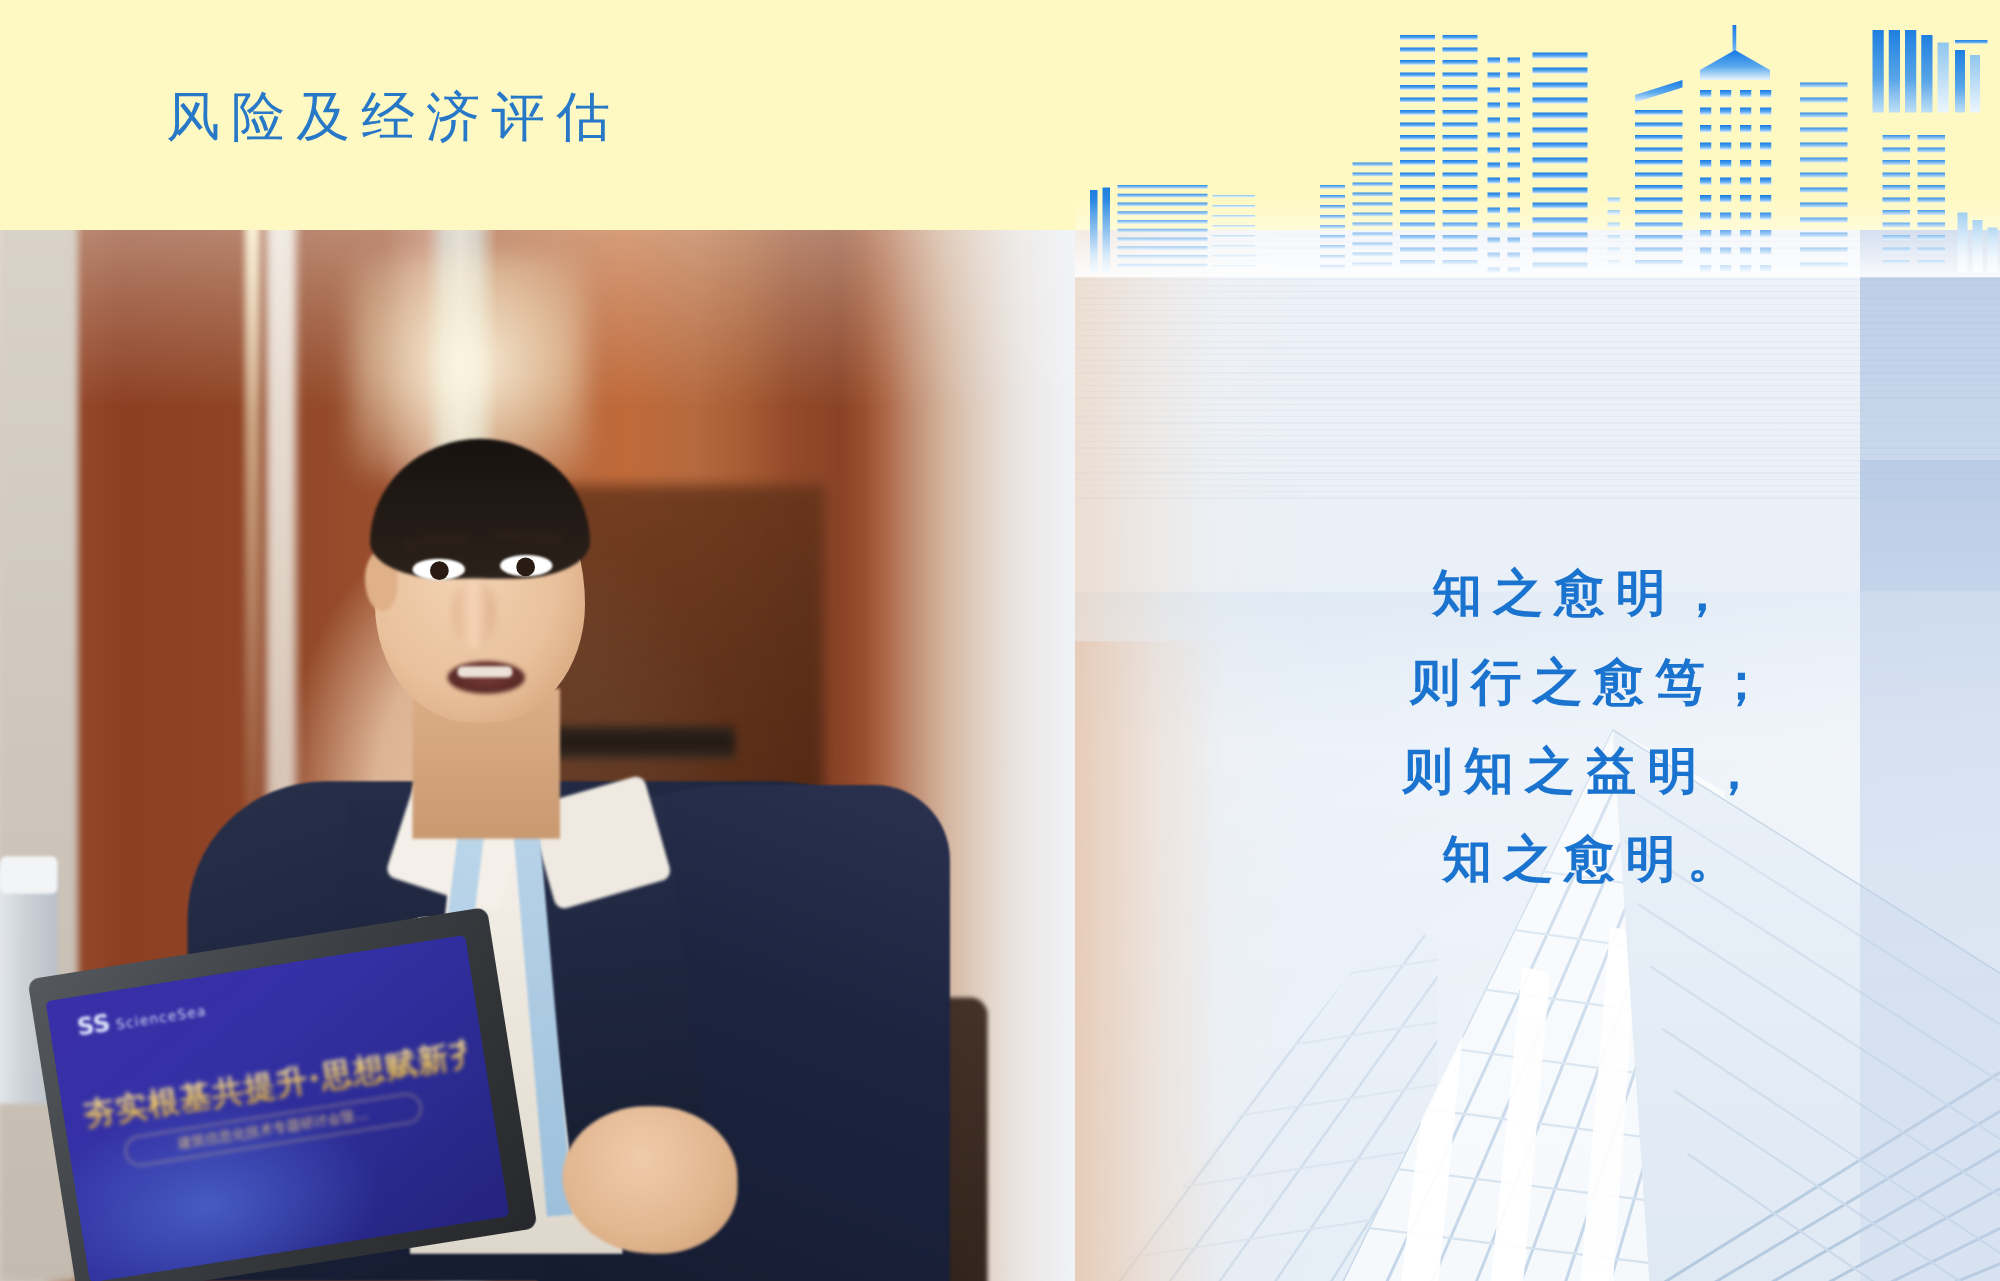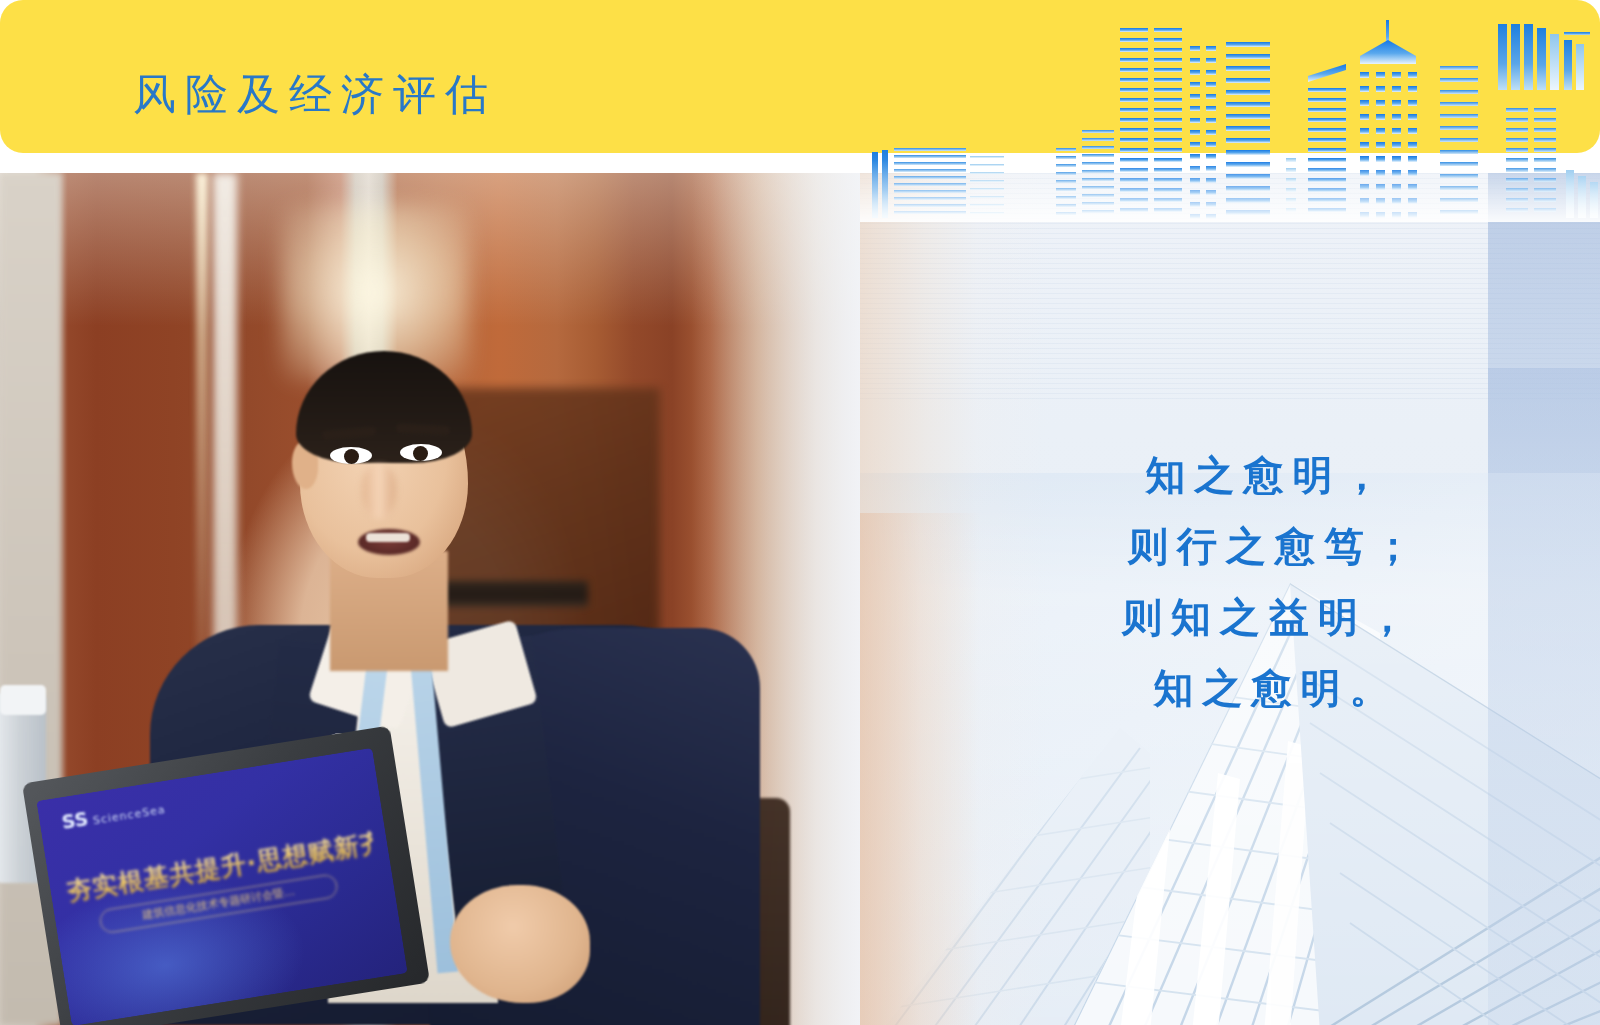--- a/index.html
+++ b/index.html
@@ -5,22 +5,22 @@
   * { margin:0; padding:0; box-sizing:border-box; }
   html,body {
     width:1600px; height:1025px; overflow:hidden;
     background:#ffffff;
     font-family:"DejaVu Sans","Liberation Sans",sans-serif;
   }
   .slide { position:relative; width:1600px; height:1025px; overflow:hidden; background:#fff; }
 
   
   .header {
-    position:absolute; left:0; top:0; width:1600px; height:153px;
-    background:#fde047; z-index:40;border-radius:23px;
+    position:absolute; left:0; top:0; width:1600px; height:184px;
+    background:#fef9c3; z-index:40;
   }
   .header-title {
     position:absolute; left:133px; top:66px;
     font-size:43px; line-height:56px;
     color:#2878c8; letter-spacing:9px;
     font-weight:400;
     white-space:nowrap;
     font-family:"DejaVu Sans","Liberation Sans",sans-serif;
   }
 

